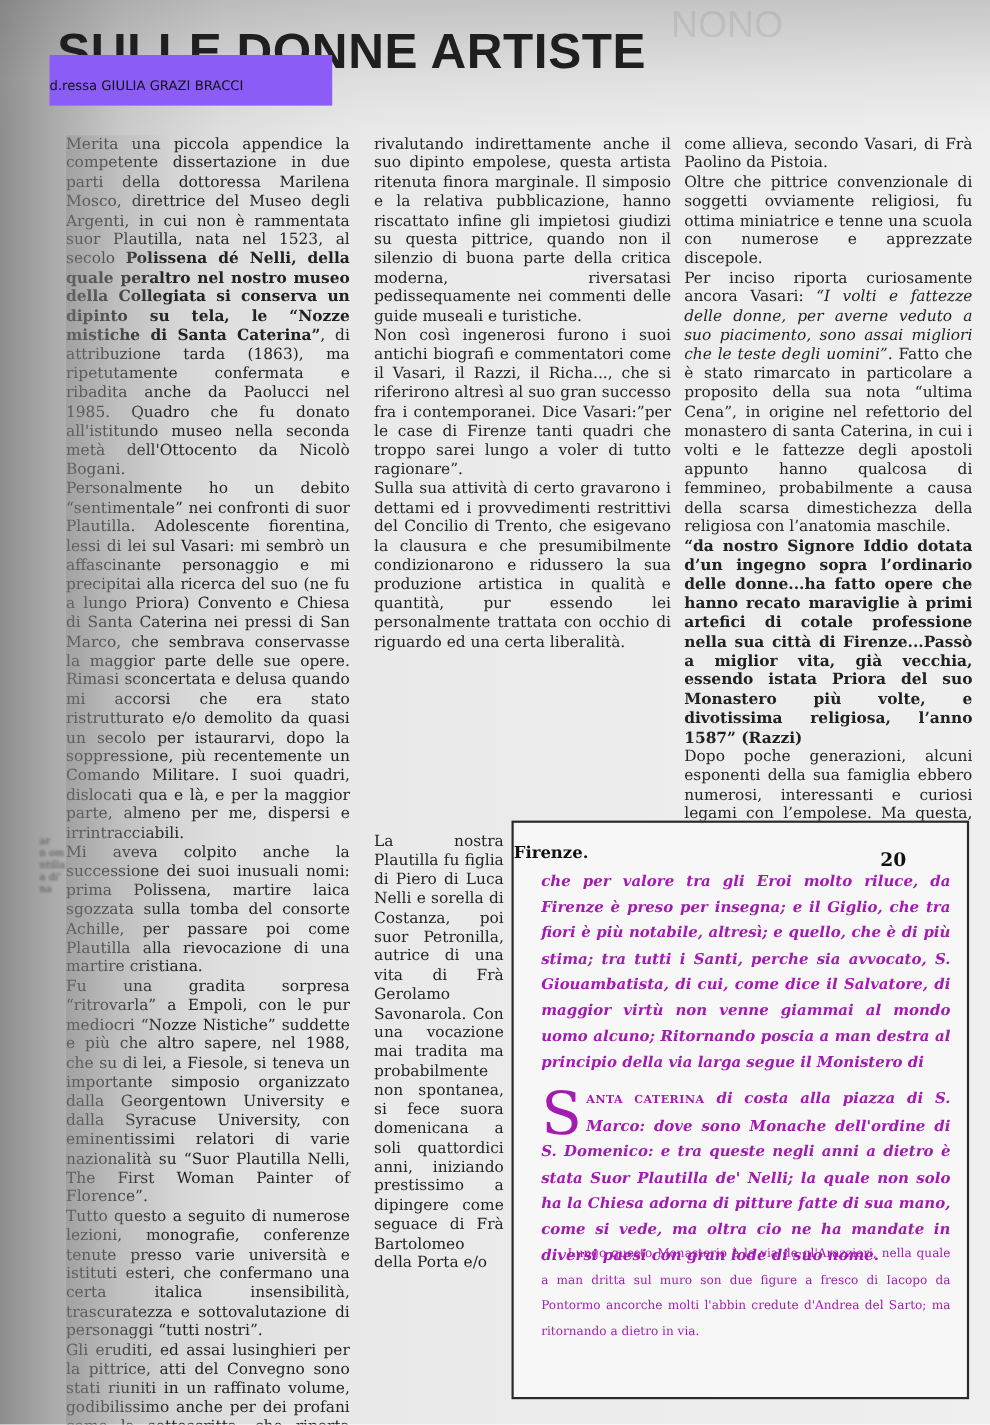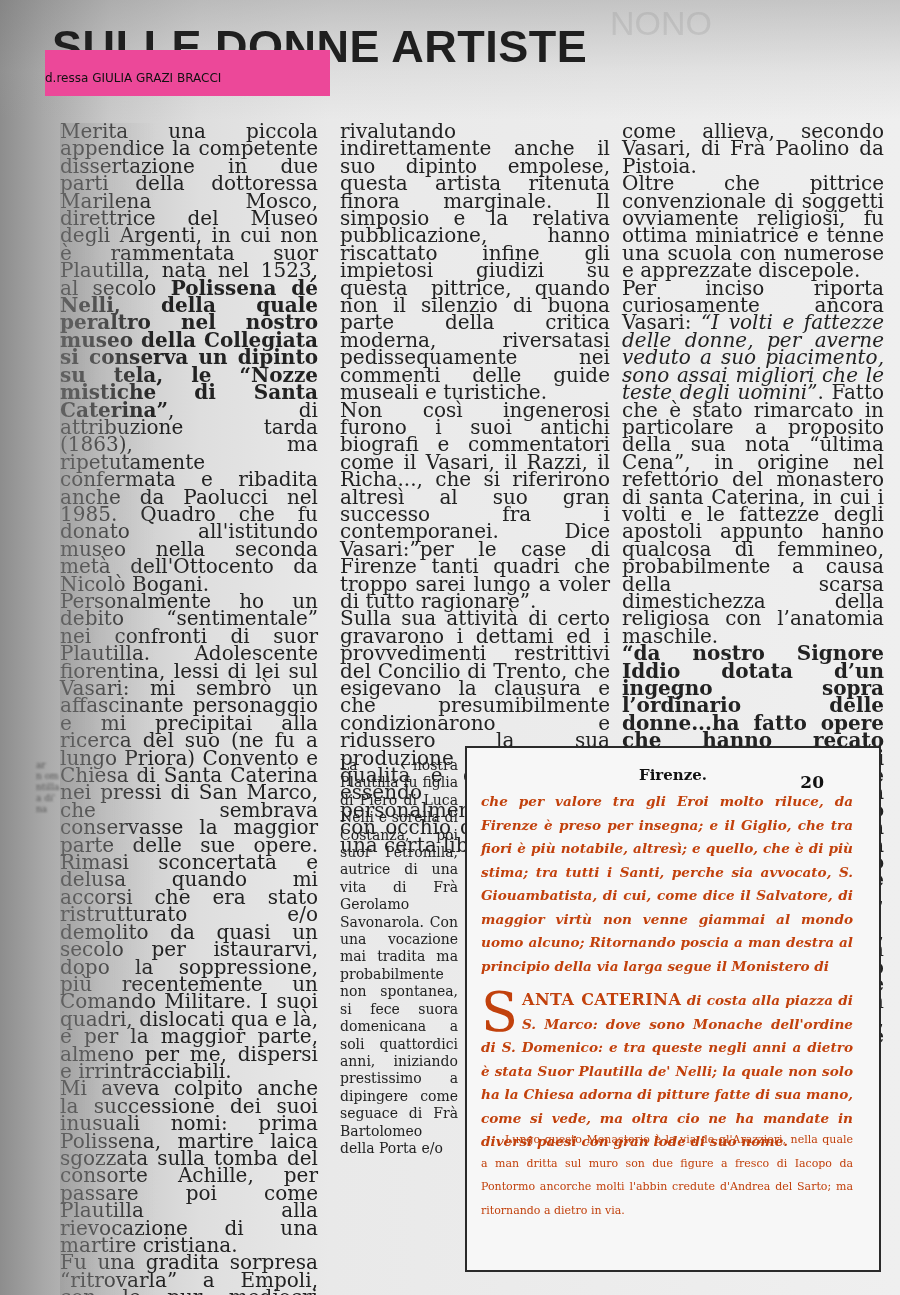--- a/index.html
+++ b/index.html
@@ -18,28 +18,28 @@
     position:absolute; left:52px; top:-6px;
     font-family:"Liberation Sans", sans-serif; font-size:45px; letter-spacing:0.5px;
     color:#1f1f1f; white-space:nowrap; line-height:1;
     filter: blur(0.4px);
   }
   .ghost-title {
     position:absolute; left:610px; top:4px; font-family:"Liberation Sans", sans-serif;
     font-size:34px; color:rgba(120,120,120,0.18); white-space:nowrap;
   }
   .byline {
-    position:absolute; left:45px; top:50px; width:257px; height:46px; background:#ec4899;padding-left:28px;
+    position:absolute; left:45px; top:50px; width:257px; height:46px; background:#8b5cf6;
   }
   .byline span {
     position:absolute; left:0; top:21px; font-family:"DejaVu Sans", sans-serif;
     font-size:12px; color:#111; white-space:nowrap;
   }
   .col {
-    position:absolute; top:123px; font-size:20px; line-height:17.4px;
+    position:absolute; top:123px; font-size:14px; line-height:17.4px;
     text-align:justify; color:#222;
   }
   .col p { margin:0; }
   #col1 { left:60px; width:258px; }
   #col1 .fade {
     position:absolute; inset:0; pointer-events:none;
     background: linear-gradient(90deg, rgba(150,150,150,0.55) 0px, rgba(170,170,170,0.35) 40px, rgba(200,200,200,0.0) 95px);
   }
   #col1 { filter: blur(0.25px); }
   #col2 { left:340px; width:270px; }
@@ -48,39 +48,39 @@
   .bold { font-weight:bold; }
   .ital { font-style:italic; }
   .margin-bleed {
     position:absolute; left:0; top:760px; width:30px; font-size:9px; line-height:11px; color:#555; filter:blur(0.8px);padding-left:36px;
   }
   .scan-box {
     position:absolute; left:465px; top:746px; width:416px; height:526px;
     border:2px solid #2a2a2a; background:#f7f7f7; box-sizing:border-box;
   }
   .scan-head {
-    position:absolute; top:18px; left:0; width:100%; text-align:center;
+    position:absolute; top:18px; left:0; width:100%; text-align:left;
     font-family:"DejaVu Serif", serif; font-size:15px; font-weight:bold; color:#111;
   }
   .scan-pageno {
     position:absolute; top:24px; right:55px; font-size:17px; font-weight:bold; color:#111;
   }
   .scan-text {
-    position:absolute; left:14px; width:372px;
+    position:absolute; left:25px; width:372px;
     font-family:"DejaVu Serif", serif; font-style:italic; font-weight:bold;
-    font-size:13.6px; line-height:23.5px; color:#c2410c; text-align:justify;
+    font-size:13.6px; line-height:23.5px; color:#a21caf; text-align:justify;
   }
   #scanA { top:42px; }
   #scanB { top:240px; }
   #scanC { top:380px; font-style:normal; font-weight:normal; font-size:11px; line-height:23.5px; }
   .dropcap {
     float:left; font-size:54px; line-height:44px; font-style:normal; font-weight:normal;
     margin:3px 4px 0 0; font-family:"DejaVu Serif", serif;
   }
-  .caps { font-style:normal; font-weight:bold; letter-spacing:0.5px; font-size:16px; }
+  .caps { font-style:normal; font-weight:bold; letter-spacing:0.5px; font-size:10px; }
   .indent { text-indent:24px; display:block; }
 </style>
 </head>
 <body>
 
 <div class="top-shade"></div>
 <div class="ghost-title">NONO</div>
 
 <h1 class="title">SULLE DONNE ARTISTE</h1>
 

